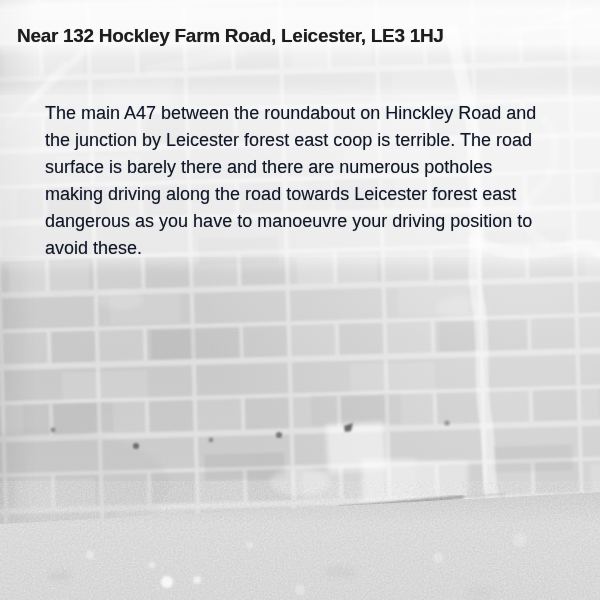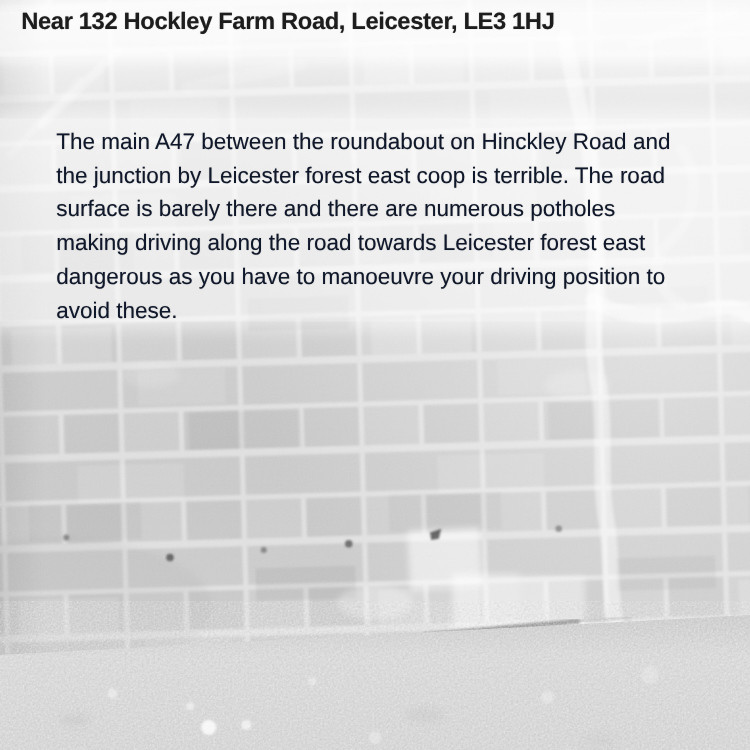--- a/index.html
+++ b/index.html
@@ -14,21 +14,21 @@
   .photo-svg { position: absolute; left: 0; top: 0; display: block; }
   .title-bar {
     position: absolute;
     left: 0; top: 9px;
     width: 100%; height: 36px;
     background: rgba(255,255,255,0.60);
     box-shadow: 0 0 9px 5px rgba(255,255,255,0.55);
   }
   .title-text {
     position: absolute;
-    left: 17px; top: 0;
+    left: 17px; top: 18px;
     width: 570px;
     line-height: 36px;
     font-size: 19px;
     font-weight: bold;
     letter-spacing: -0.3px;
     color: #1d1d1d;
     text-shadow: 0 0 0.7px rgba(25,25,25,0.55);
     white-space: nowrap;
   }
   .desc-panel {

